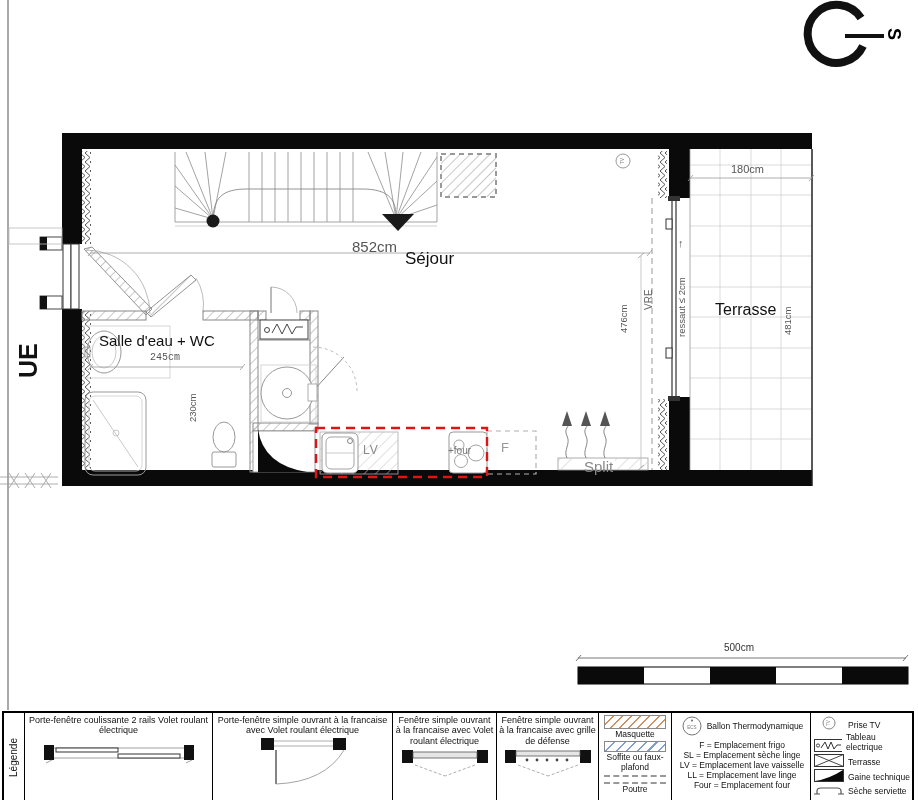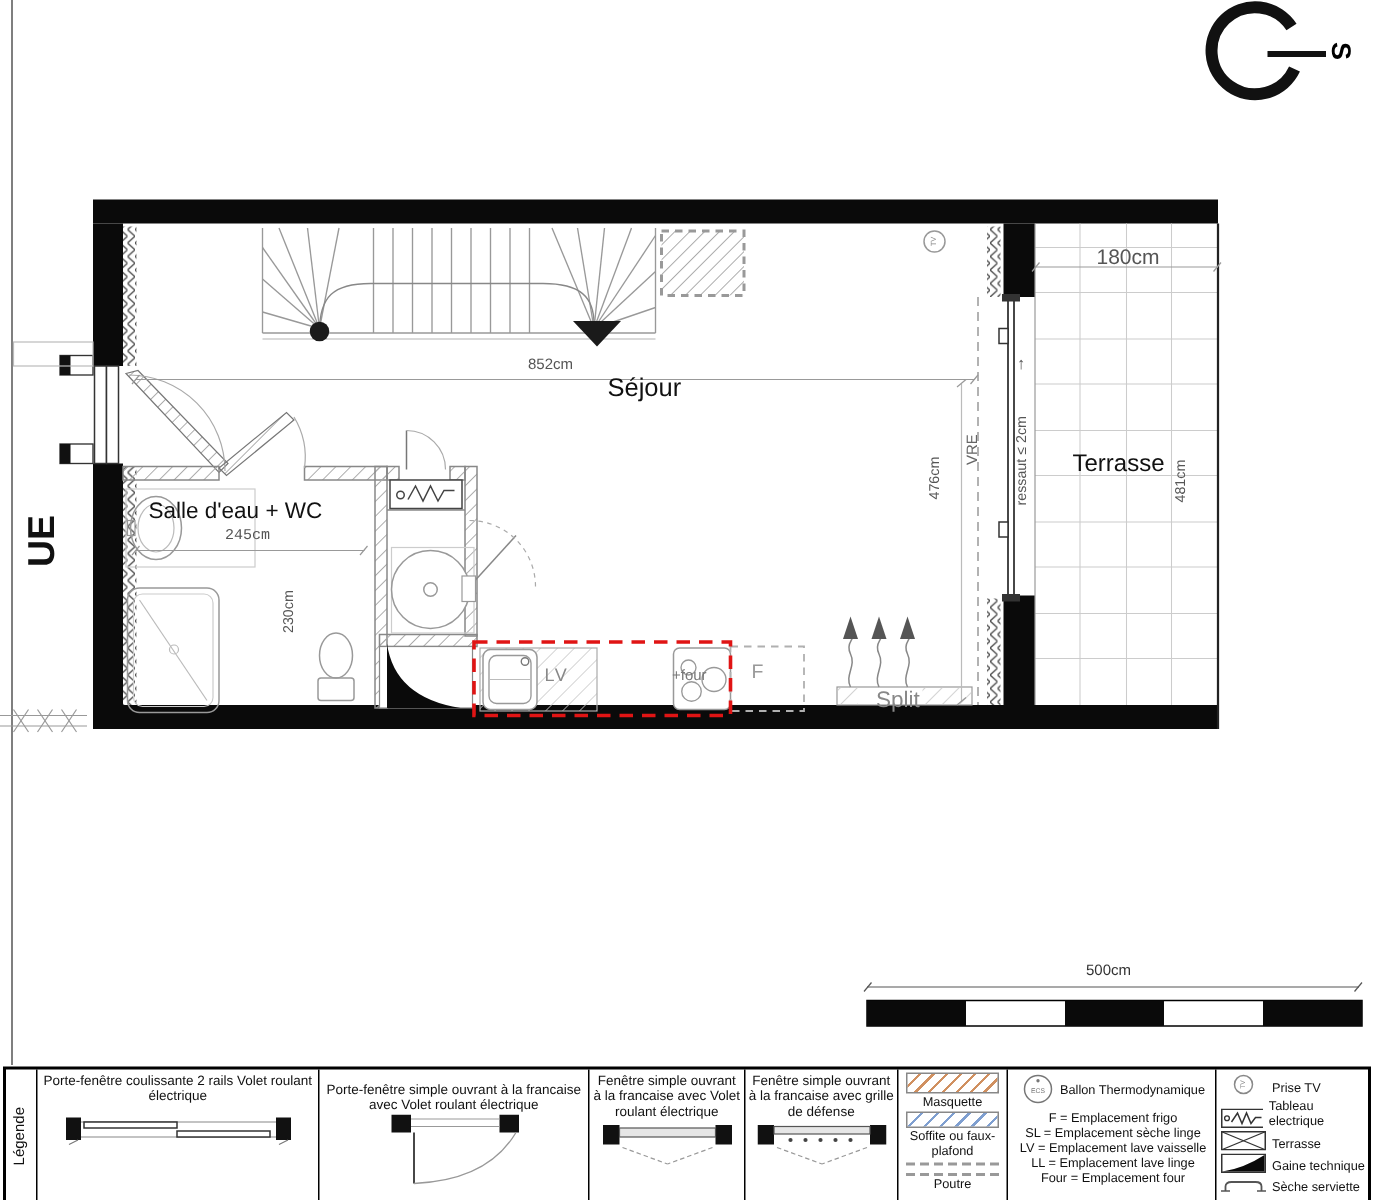--- a/index.html
+++ b/index.html
@@ -9,21 +9,21 @@
   .vt{position:absolute;writing-mode:vertical-rl;transform:rotate(180deg);white-space:nowrap;line-height:1;}
   .plan-svg{position:absolute;left:0;top:0;}
   
   .legend{position:absolute;left:2px;top:711px;width:912px;height:92px;border:2px solid #000;
           display:flex;box-sizing:border-box;background:#fff;}
   .leg-side{width:21px;border-right:1px solid #000;display:flex;align-items:center;justify-content:center;box-sizing:border-box;}
   .leg-side .vt{position:static;font-size:10px;}
   .leg-cell{border-right:1px solid #000;box-sizing:border-box;display:flex;flex-direction:column;align-items:center;padding:2px 2px;}
   .leg-cell:last-child{border-right:none;}
   .leg-text{font-size:9px;text-align:center;line-height:1.15;}
-  .c1{width:188px;} .c2{width:180px;justify-content:center;} .c3{width:104px;} .c4{width:102px;}
+  .c1{width:188px;} .c2{width:180px;} .c3{width:104px;} .c4{width:102px;}
   .c5{width:73px;} .c6{width:139px;align-items:center;padding-left:4px;} .c7{width:101px;align-items:flex-start;padding-left:3px;}
   .hatch-orange{width:62px;height:14px;border:1px solid #888;box-sizing:border-box;
     background:repeating-linear-gradient(135deg,#fff 0 5px,#d09060 5px 6.5px);}
   .hatch-blue{width:62px;height:11px;border:1px solid #888;box-sizing:border-box;
     background:repeating-linear-gradient(135deg,#fff 0 6px,#7f9fd0 6px 7.5px);}
   .poutre-dash{width:62px;height:9px;border-top:2px dashed #999;border-bottom:2px dashed #999;box-sizing:border-box;}
   .small{font-size:8.5px;line-height:1.18;}
   .eqrow{display:flex;align-items:center;gap:4px;}
   .symrow{display:flex;align-items:flex-end;gap:4px;margin:1px 0;}
   .c5 .leg-text{font-size:8.5px;margin:1px 0;}
@@ -283,25 +283,25 @@
     <rect x="578" y="667" width="66" height="17" fill="#0a0a0a"></rect>
     <rect x="710" y="667" width="66" height="17" fill="#0a0a0a"></rect>
     <rect x="842" y="667" width="66" height="17" fill="#0a0a0a"></rect>
   </g>
 </svg>
 
 <div class="lbl" style="left:405px;top:250px;font-size:17px;">Séjour</div>
 <div class="lbl" style="left:99px;top:333px;font-size:15px;">Salle d'eau + WC</div>
 <div class="lbl" style="left:715px;top:302px;font-size:16px;">Terrasse</div>
 
-<div class="lbl" style="left:352px;top:239px;font-size:10px;color:#555;">852cm</div>
+<div class="lbl" style="left:352px;top:239px;font-size:15px;color:#555;">852cm</div>
 <div class="lbl" style="left:150px;top:353px;font-size:10px;color:#555;font-family:Liberation Mono, monospace;">245cm</div>
 <div class="vt" style="left:188px;top:376px;height:46px;font-size:9.5px;color:#555;">230cm</div>
 <div class="vt" style="left:619px;top:299px;height:34px;font-size:9.5px;color:#555;">476cm</div>
-<div class="lbl" style="left:731px;top:164px;font-size:14px;color:#555;">180cm</div>
+<div class="lbl" style="left:731px;top:164px;font-size:11px;color:#555;">180cm</div>
 <div class="vt" style="left:783px;top:297px;height:38px;font-size:9.5px;color:#555;">481cm</div>
 <div class="vt" style="left:677px;top:252px;height:85px;font-size:9.5px;color:#555;">ressaut ≤ 2cm</div>
 <div class="lbl" style="left:678px;top:238px;font-size:11px;color:#555;">↑</div>
 
 <div class="vt" style="left:16px;top:328px;height:50px;font-size:25px;font-weight:bold;">UE</div>
 <div class="vt" style="left:644px;top:278px;height:32px;font-size:10px;color:#666;">VRE</div>
 <div class="lbl" style="left:363px;top:444px;font-size:12px;color:#888;letter-spacing:1px;">LV</div>
 <div class="lbl" style="left:448px;top:446px;font-size:10px;color:#777;">+four</div>
 <div class="lbl" style="left:501px;top:441px;font-size:13px;color:#999;">F</div>
 <div class="lbl" style="left:584px;top:459px;font-size:15px;color:#888;">Split</div>

